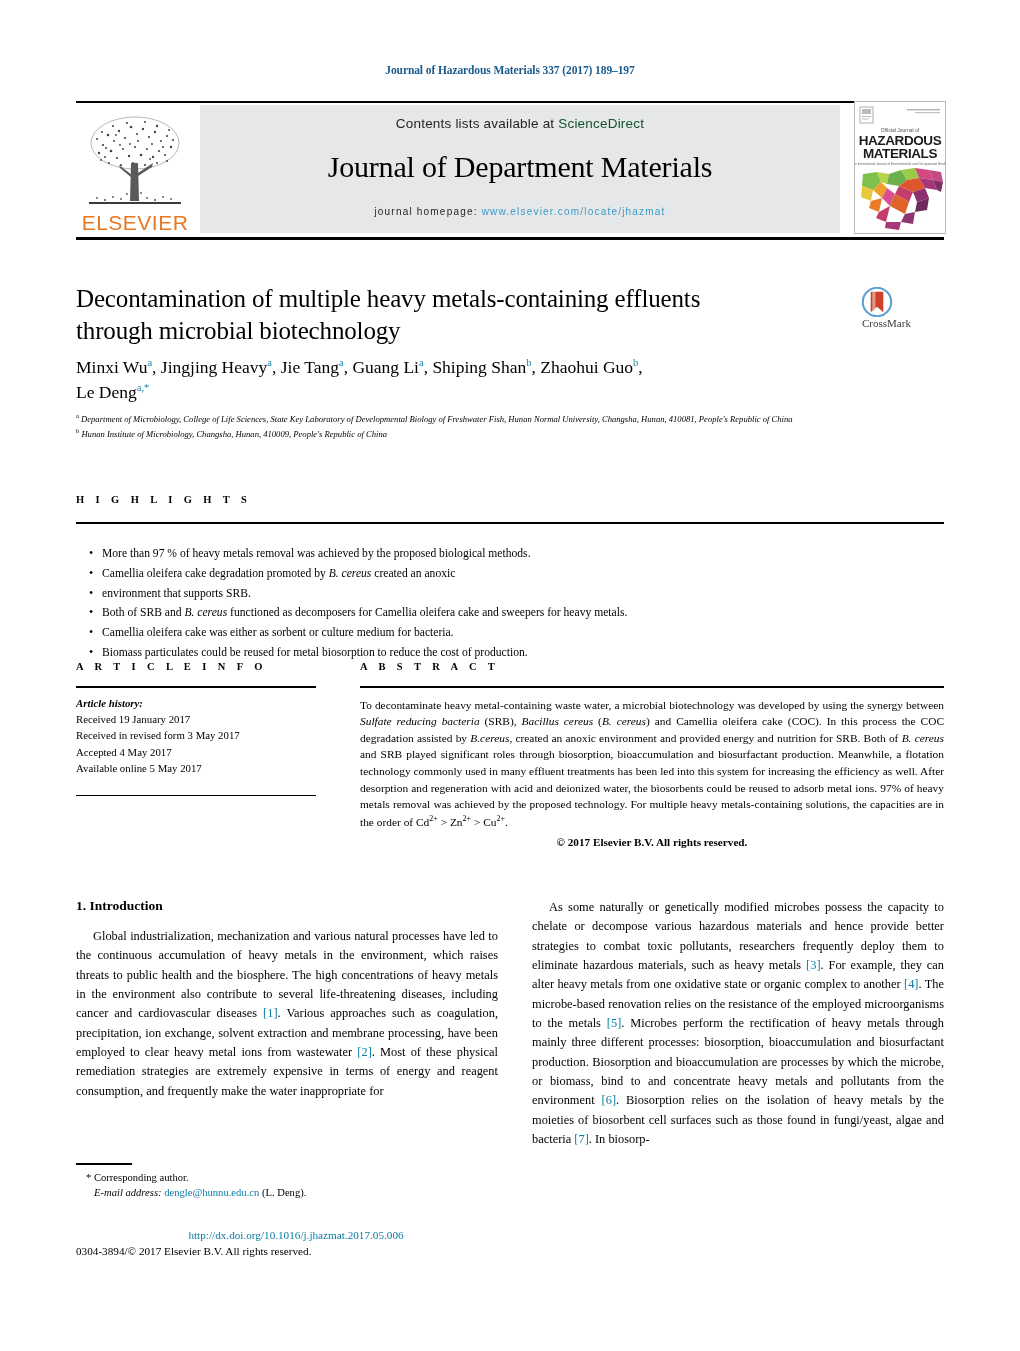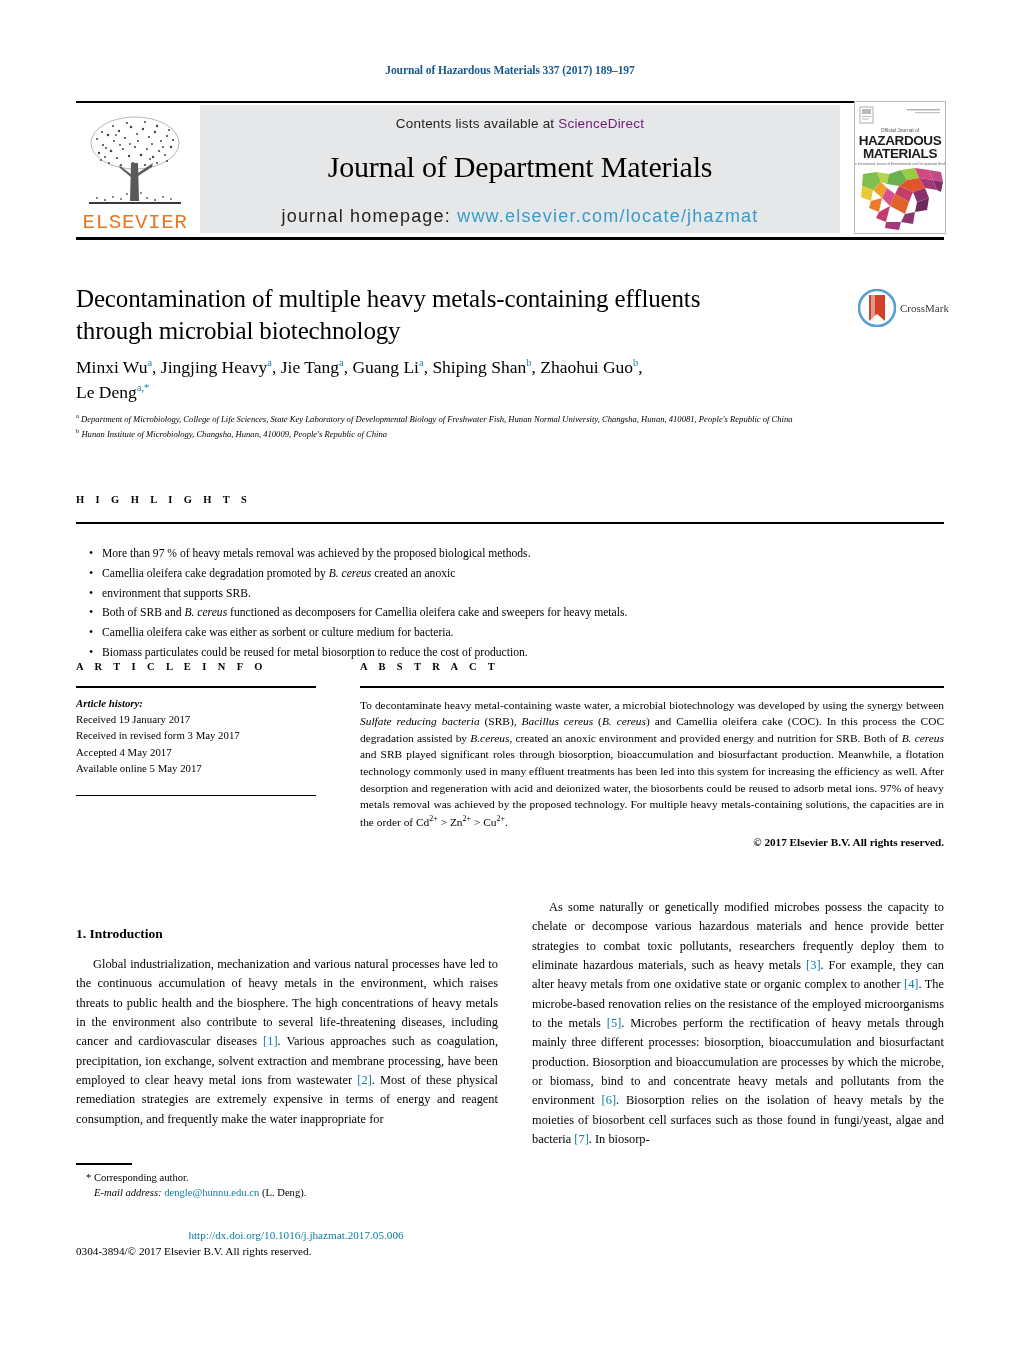--- a/index.html
+++ b/index.html
@@ -62,21 +62,21 @@
     flex-direction: column;
     align-items: center;
     justify-content: flex-end;
   }
   .elsevier-tree {
     width: 104px;
     height: 98px;
     display:block;
   }
   .elsevier-word {
-    font-family: Liberation Mono, monospace;
+    font-family: Liberation Sans, sans-serif;
     font-size: 21px;
     letter-spacing: 0.5px;
     color: #E87722;
     line-height: 1;
     margin-top: 1px;
   }
   .masthead-center {
     position: absolute;
     left: 124px; top: 4px;
     width: 640px;
@@ -87,31 +87,31 @@
     align-items: center;
     justify-content: flex-start;
   }
   .contents-line {
     font-family: "Liberation Sans", sans-serif;
     font-size: 13.5px;
     color: #231f20;
     margin-top: 11px;
     letter-spacing: 0.2px;
   }
-  .sd-link { color: #701a75; }
+  .sd-link { color: #14532d; }
   .journal-title {
     font-family: "Liberation Serif", serif;
     font-size: 30px;
     color: #000;
     margin-top: 19px;
     letter-spacing: -0.2px;
   }
   .homepage-line {
     font-family: "Liberation Sans", sans-serif;
-    font-size: 18px;
+    font-size: 10px;
     color: #231f20;
     margin-top: 22px;
     letter-spacing: 1.2px;
   }
   .hp-url { color: #3a9cc9; }
 
   .cover-thumb {
     position: absolute;
     left: 778px; top: 0px;
     width: 90px;
@@ -129,21 +129,22 @@
     font-size: 25px;
     line-height: 1.29;
     color: #000;
     letter-spacing: -0.15px;
   }
   .crossmark {
     position: absolute;
     left: 858px; top: 287px;
     width: 100px; height: 42px;
     display: flex;
-    align-items: center;
+    align-items: flex-start;
+    flex-direction: column;
   }
   .crossmark-text {
     font-family: "Liberation Serif", serif;
     font-size: 11px;
     color: #3b3b3b;
     margin-left: 4px;
   }
 
   .authors {
     position: absolute;
@@ -248,32 +249,31 @@
   .abs-body {
     font-size: 11.4px;
     line-height: 1.46;
     text-align: justify;
     padding-top: 9px;
     hyphens: auto;
   }
   .abs-body i { font-style: italic; }
   .abs-copy {
     font-size: 11.2px;
-    text-align: right;
+    text-align: center;
     font-weight: bold;
     padding-top: 6px;
   }
   sup.ion { font-size: 8px; vertical-align: super; }
 
   
   .col-left {
     position: absolute;
     left: 76px; top: 898px;
     width: 422px;
-    margin-top: 28px;
   }
   .col-right {
     position: absolute;
     left: 532px; top: 898px;
     width: 412px;
   }
   .sec-head {
     font-size: 13.5px;
     font-weight: bold;
     margin: 0 0 13px 0;

